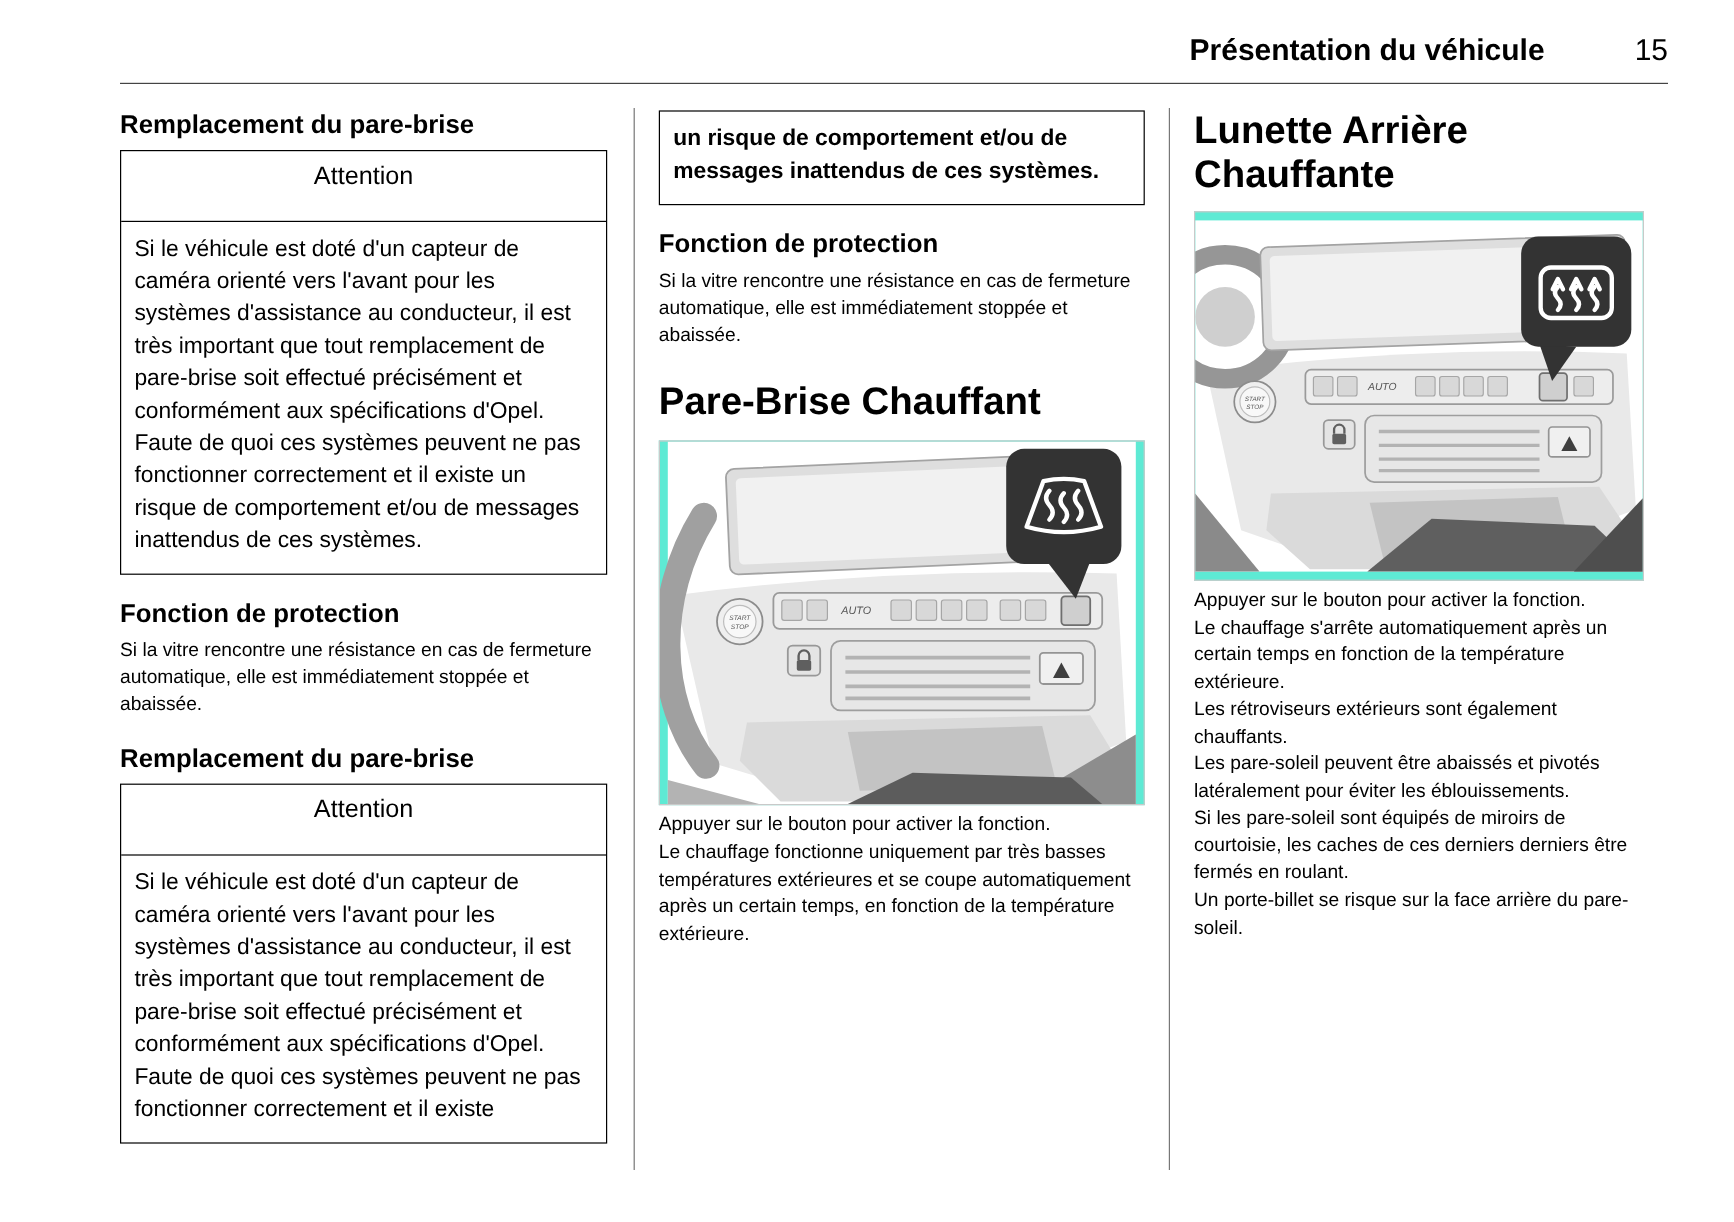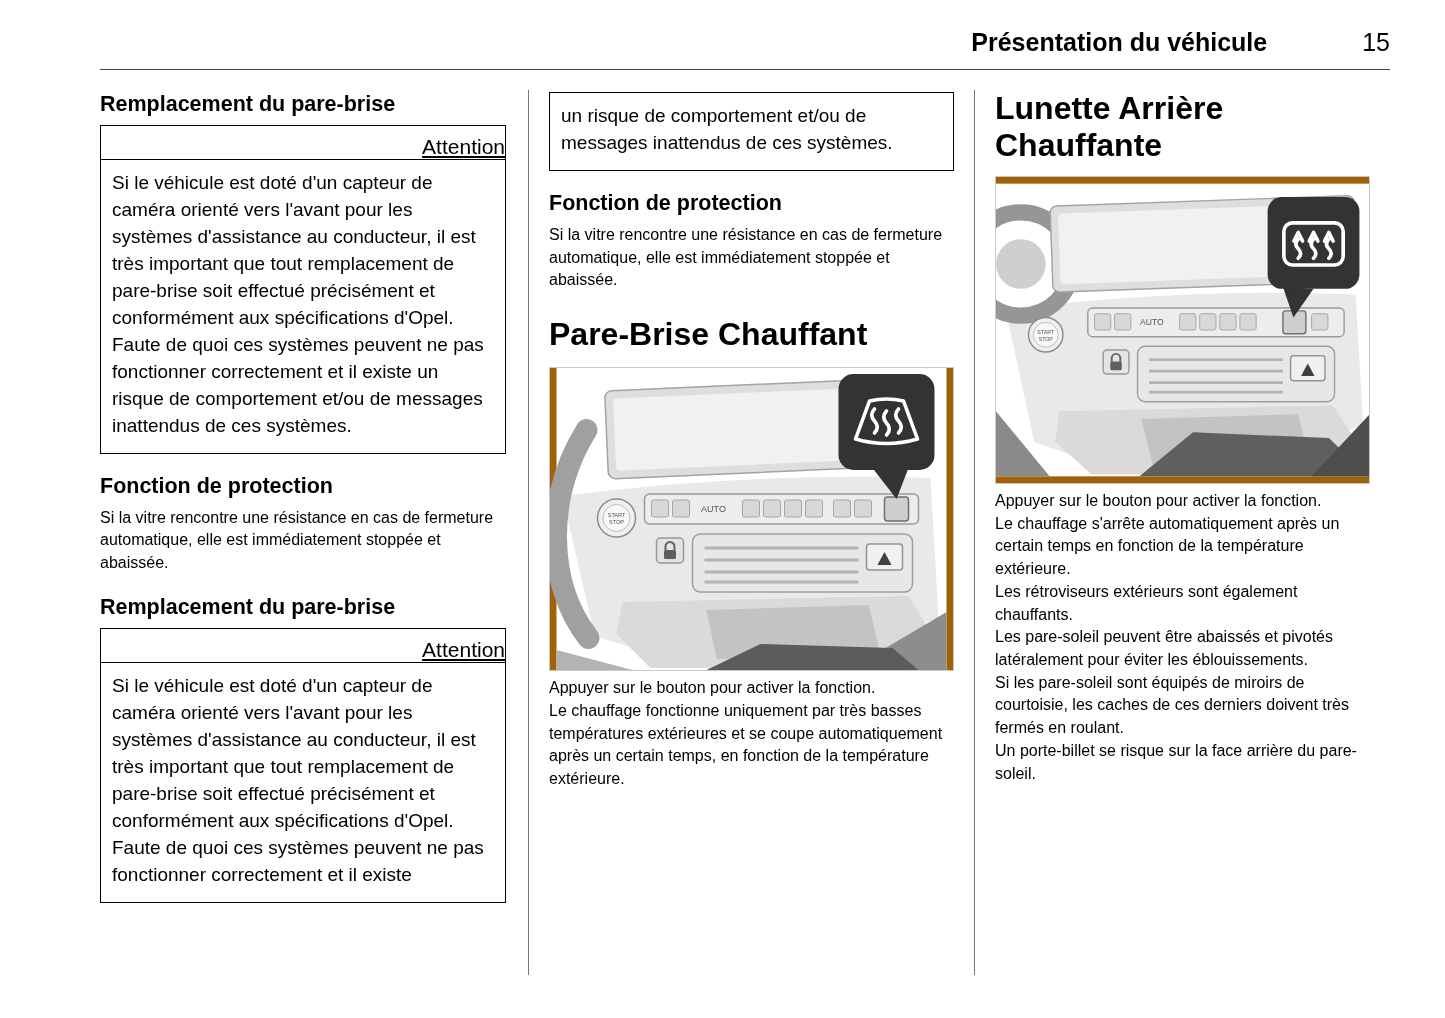--- a/index.html
+++ b/index.html
@@ -5,44 +5,44 @@
   html, body { margin: 0; padding: 0; }
   body {
     width: 1445px; height: 1018px;
     background: #ffffff; color: #000000;
     font-family: "Liberation Sans", sans-serif;
     overflow: hidden;
   }
   .page { box-sizing: border-box; padding: 28px 55px 0 100px; height: 100%; }
 
   .page-header {
-    display: flex; justify-content: flex-end; align-items: baseline; gap: 95px;
+    display: flex; justify-content: flex-end; align-items: baseline; gap: 75px;
     border-bottom: 1px solid #444; padding-bottom: 12px;
   }
   .header-title { font-size: 25px; font-weight: 700; }
   .header-page  { font-size: 25px; font-weight: 400; }
 
   .columns { display: grid; grid-template-columns: 428px 446px 416px; margin-top: 20px; min-height: 885px; }
   .col { min-width: 0; }
   .col-1 { padding-right: 22px; }
   .col-2, .col-3 { border-left: 1px solid #777; padding-left: 20px; padding-right: 20px; }
 
   .h-section { font-size: 21.5px; font-weight: 700; margin: 20px 0 8px; }
   .h-section.first { margin-top: 2px; }
   .h-big { font-size: 32px; font-weight: 700; margin: 24px 0 12px; }
   .h-big.first { margin-top: 0; }
 
   .para { font-size: 16px; line-height: 1.42; margin: 0; }
 
   .attention-box { border: 1.5px solid #000; margin: 8px 0 2px; }
-  .attention-title { font-size: 21px; text-align: right; padding: 9px 0 0; border-bottom: 1.5px solid #000; text-decoration: underline; }
+  .attention-title { font-size: 21px; text-align: center; padding: 9px 0 25px; border-bottom: 1.5px solid #000; }
   .attention-body  { font-size: 19px; line-height: 1.42; padding: 10px 10px 13px 11px; }
-  .attention-box.continuation { margin: 2px 0 0; }
-
-  .figure { border: 1px solid #c9c9c9; background: #a16207; margin: 14px 0 6px; }
+  .attention-box.continuation { margin: 2px 0 0; font-weight: bold; }
+
+  .figure { border: 1px solid #c9c9c9; background: #5eead4; margin: 14px 0 6px; font-style: italic; }
   .figure.front { height: 302px; }
   .figure.rear  { height: 306px; margin-top: 10px; }
   .figure svg { display: block; width: 100%; height: 100%; }
   svg text { font-family: "Liberation Sans", sans-serif; }
 </style>
 </head>
 <body>
 
 <div class="page">
 
@@ -222,18 +222,18 @@
             </g>
           </g>
         </svg>
       </div>
 
       <p class="para">Appuyer sur le bouton pour activer la fonction.</p>
       <p class="para">Le chauffage s'arrête automatiquement après un certain temps en fonction de la température extérieure.</p>
       <p class="para">Les rétroviseurs extérieurs sont également chauffants.</p>
 
       <p class="para">Les pare-soleil peuvent être abaissés et pivotés latéralement pour éviter les éblouissements.</p>
-      <p class="para">Si les pare-soleil sont équipés de miroirs de courtoisie, les caches de ces derniers doivent très fermés en roulant.</p>
+      <p class="para">Si les pare-soleil sont équipés de miroirs de courtoisie, les caches de ces derniers derniers être fermés en roulant.</p>
       <p class="para">Un porte-billet se risque sur la face arrière du pare-soleil.</p>
     </section>
 
   </div>
 </div>
 
 </body></html>

